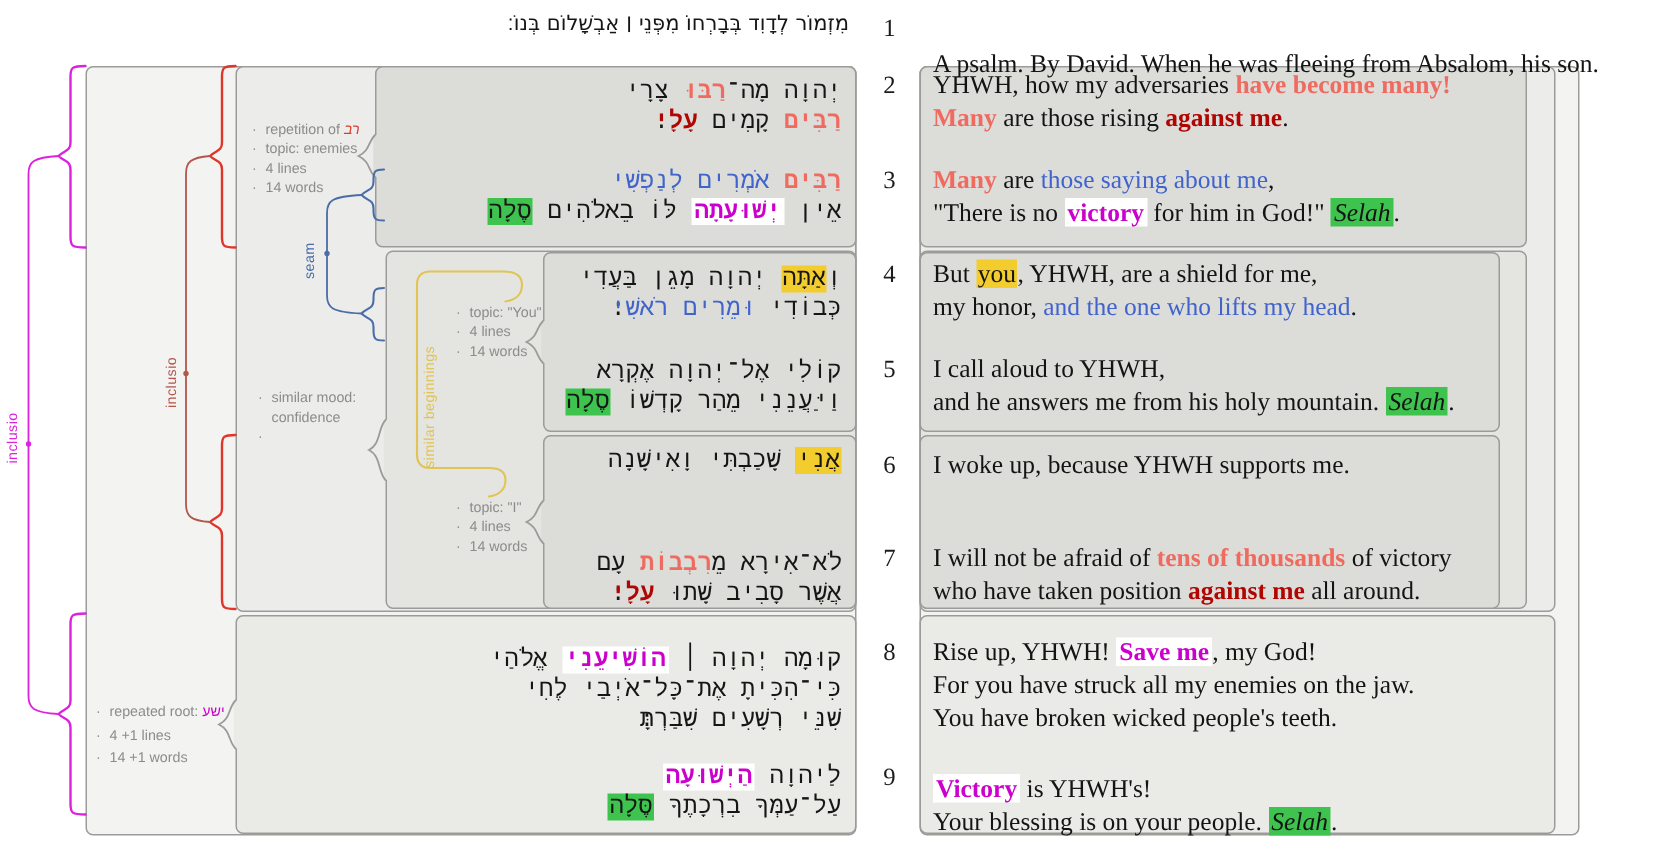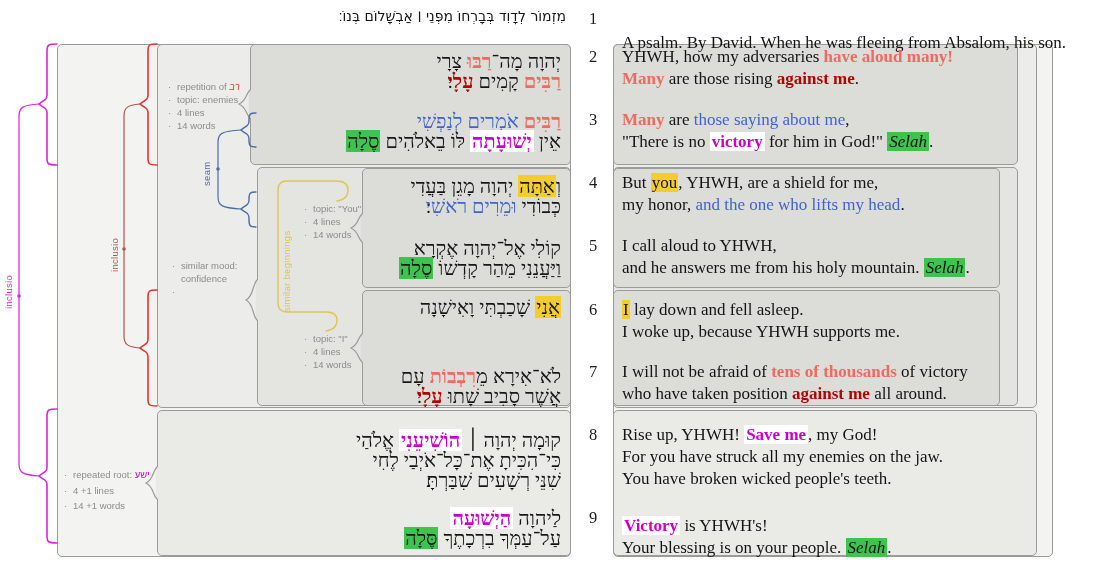--- a/index.html
+++ b/index.html
@@ -1,22 +1,22 @@
 <!DOCTYPE html>
 <html style="--salmon: #ef6a5f; --darkred: #b00500; --blue: #4064cc; --magenta: #cc00cc; --green: #3ec34e; --yellow: #f3cd2e; --ann: #8c8c8c; --bm: #dd22dd; --br: #e0352b; --brl: #b2564c; --bb: #4a6da8; --by: #e0c455; --border: #9b9b99;"><head>
 <meta charset="utf-8">
 <style>
   html,body{margin:0;padding:0;background:#fff;}
   #canvas{position:relative;width:1110px;height:571px;background:#fff;overflow:hidden;
           font-family:"Liberation Serif",serif;}
   .box{position:absolute;border:1px solid var(--border);border-radius:5px;box-sizing:border-box;}
   #bracelayer{position:absolute;left:0;top:0;z-index:5;pointer-events:none;}
   .heb-row{position:absolute;right:549px;direction:rtl;text-align:right;white-space:nowrap;
-           font-size:20px;line-height:20px;color:#161616;z-index:6;
-           font-family:Liberation Serif, serif;}
+           font-size:16px;line-height:20px;color:#161616;z-index:6;
+           font-family:Liberation Mono, monospace;}
   .eng-row{position:absolute;left:622px;white-space:nowrap;font-size:17px;line-height:22px;
            color:#141414;z-index:6;font-family:"Liberation Serif",serif;}
   .heb-title{position:absolute;right:544px;top:8px;direction:rtl;white-space:nowrap;
            font-size:14px;color:#161616;z-index:6;font-family:"DejaVu Serif","DejaVu Sans",serif;}
   .eng-title{position:absolute;left:622px;top:9px;white-space:nowrap;font-size:17px;
            color:#141414;z-index:6;font-family:"Liberation Serif",serif;margin-top:24px;}
   .vnum{position:absolute;left:580px;width:26px;text-align:center;font-size:16.5px;
         color:#1c1c1c;z-index:6;font-family:"Liberation Serif",serif;}
   .ann{position:absolute;font-family:"Liberation Sans",sans-serif;font-size:9.5px;
        line-height:13px;color:var(--ann);z-index:6;}
@@ -161,21 +161,21 @@
         <span class="ann-t"><span>14 +1 words</span></span>
       </div>
     </div>
 
 <div class="heb-row" style="top: 51px;">
       <div><span>יְהוָה מָה־</span><span class="run-sa">רַבּוּ</span><span> צָרָי</span></div>
       <div><span class="run-sa">רַבִּים</span><span> קָמִים </span><span class="run-dr">עָלָי</span><span>׃</span></div>
     </div>
     <div class="vnum" style="top: 47px;">2</div>
     <div class="eng-row" style="top: 46px;">
-      <div><span>YHWH, how my adversaries </span><span class="run-sa">have aloud many!</span></div>
+      <div><span>YHWH, how my adversaries </span><span class="run-sa">have become many!</span></div>
       <div><span class="run-sa">Many</span><span> are those rising </span><span class="run-dr">against me</span><span>.</span></div>
     </div>
     <div class="heb-row" style="top: 111px;">
       <div><span class="run-sa">רַבִּים</span><span> </span><span class="run-bl">אֹמְרִים לְנַפְשִׁי</span></div>
       <div><span>אֵין </span><span class="run-mg">יְשׁוּעָתָה</span><span> לּוֹ בֵאלֹהִים </span><span class="run-grh">סֶלָה</span><span>׃</span></div>
     </div>
     <div class="vnum" style="top: 110px;">3</div>
     <div class="eng-row" style="top: 109px;">
       <div><span class="run-sa">Many</span><span> are </span><span class="run-bl">those saying about me</span><span>,</span></div>
       <div><span>"There is no </span><span class="run-mg">victory</span><span> for him in God!" </span><span class="run-gr">Selah</span><span>.</span></div>
@@ -196,21 +196,20 @@
     <div class="vnum" style="top: 236px;">5</div>
     <div class="eng-row" style="top: 235px;">
       <div><span>I call aloud to YHWH,</span></div>
       <div><span>and he answers me from his holy mountain. </span><span class="run-gr">Selah</span><span>.</span></div>
     </div>
     <div class="heb-row" style="top: 297px;">
       <div><span class="run-yl">אֲנִי</span><span> שָׁכַבְתִּי וָאִישָׁנָה</span></div>
     </div>
     <div class="vnum" style="top: 300px;">6</div>
     <div class="eng-row" style="top: 299px;">
-      <div><span class="run-yl">I</span><span> lay down and fell asleep.</span></div>
       <div><span>I woke up, because YHWH supports me.</span></div>
     </div>
     <div class="heb-row" style="top: 366px;">
       <div><span>לֹא־אִירָא מֵ</span><span class="run-sa">רִבְבוֹת</span><span> עָם</span></div>
       <div><span>אֲשֶׁר סָבִיב שָׁתוּ </span><span class="run-dr">עָלָי</span><span>׃</span></div>
     </div>
     <div class="vnum" style="top: 362px;">7</div>
     <div class="eng-row" style="top: 361px;">
       <div><span>I will not be afraid of </span><span class="run-sa">tens of thousands</span><span> of victory</span></div>
       <div><span>who have taken position </span><span class="run-dr">against me</span><span> all around.</span></div>

